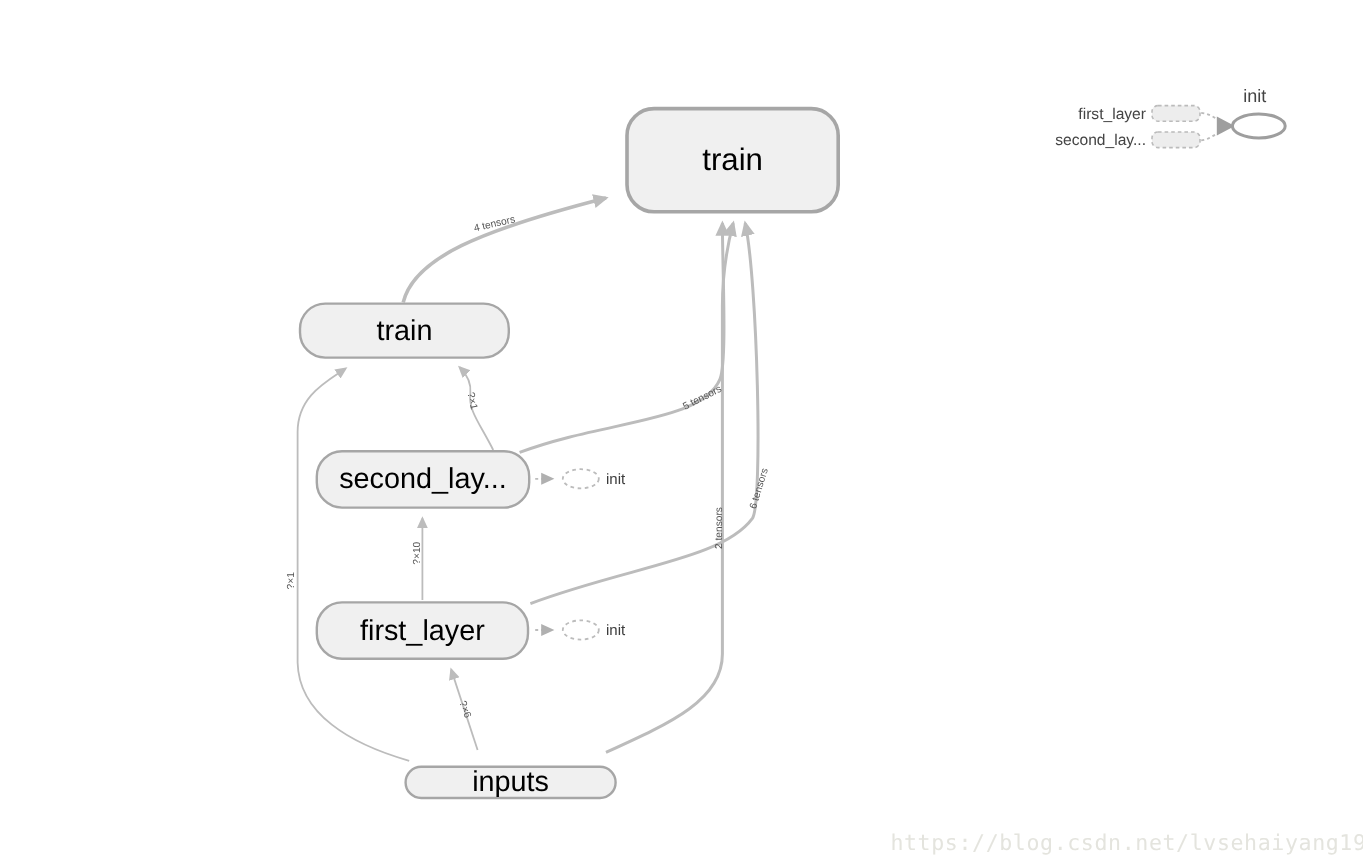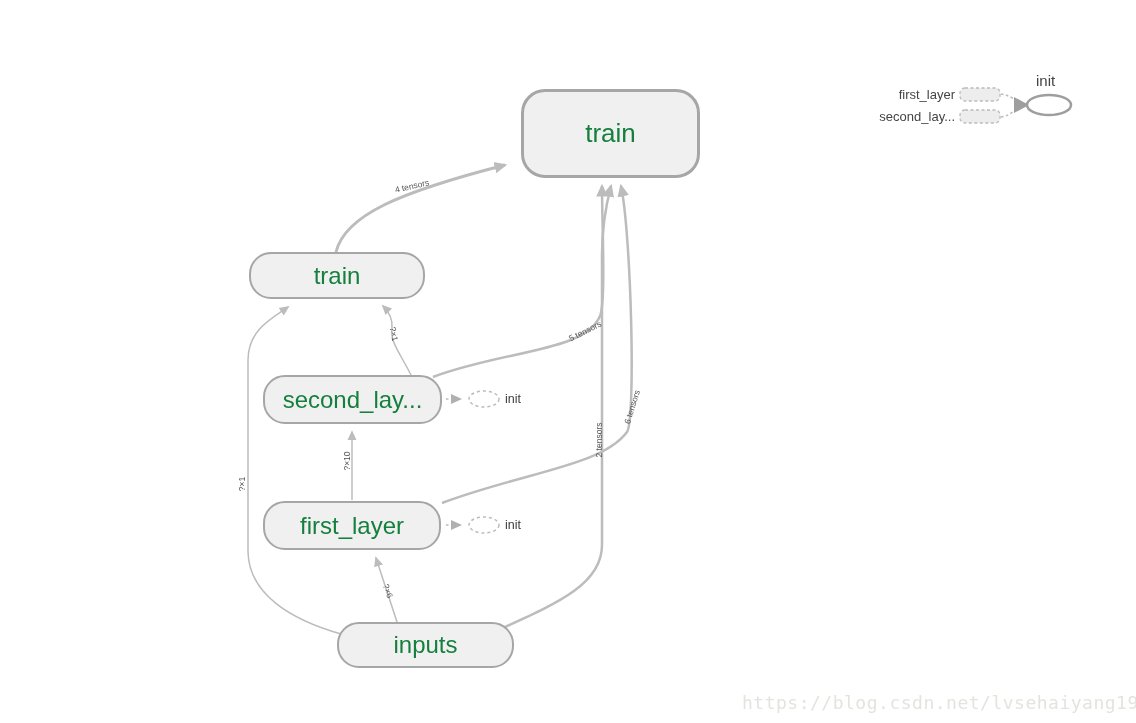--- a/index.html
+++ b/index.html
@@ -18,21 +18,21 @@
     width: 1136px; height: 723px;
   }
   .node {
     position: absolute;
     background: #f0f0f0;
     border: 2.5px solid #a6a6a6;
     border-radius: 22px;
     display: flex;
     align-items: center;
     justify-content: center;
-    color: #15803d;
+    color: #000000;
     font-size: 24px;
     cursor: pointer;
     white-space: nowrap;
   }
   .node.big { border-radius: 24px; border-width: 3px; font-size: 26px; }
   .edge-label {
     position: absolute;
     font-size: 8.5px;
     color: #555555;
     white-space: nowrap;
@@ -105,21 +105,21 @@
     <path d="M 1001 94 C 1009 95 1014 99 1019 103" fill="none" stroke="#bbbbbb" stroke-width="1.5" stroke-dasharray="2.5 2.5"></path>
     <path d="M 1001 117 C 1009 116 1014 111 1019 107" fill="none" stroke="#bbbbbb" stroke-width="1.5" stroke-dasharray="2.5 2.5"></path>
     <polygon points="1014,97 1029,105 1014,113" fill="#9e9e9e"></polygon>
     <ellipse cx="1049" cy="105" rx="22" ry="10" fill="#ffffff" stroke="#9e9e9e" stroke-width="2.5"></ellipse>
   </svg>
 
   <div class="node big" style="left:521px; top:89px; width:179px; height:89px;">train</div>
   <div class="node" style="left:249px; top:252px; width:176px; height:47px;">train</div>
   <div class="node" style="left:263px; top:375px; width:179px; height:49px;">second_lay...</div>
   <div class="node" style="left:263px; top:501px; width:178px; height:49px;">first_layer</div>
-  <div class="node" style="left:337px; top:622px; width:177px; height:46px;">inputs</div>
+  <div class="node" style="left:337px; top:638px; width:177px; height:28px;">inputs</div>
 
   <span class="edge-label" style="left:412px; top:186px; transform:translate(-50%,-50%) rotate(-13deg);">4 tensors</span>
   <span class="edge-label" style="left:585px; top:331px; transform:translate(-50%,-50%) rotate(-27deg);">5 tensors</span>
   <span class="edge-label" style="left:632px; top:407px; transform:translate(-50%,-50%) rotate(-73deg);">6 tensors</span>
   <span class="edge-label" style="left:599px; top:440px; transform:translate(-50%,-50%) rotate(-90deg);">2 tensors</span>
   <span class="edge-label" style="left:242px; top:484px; transform:translate(-50%,-50%) rotate(-90deg);">?×1</span>
   <span class="edge-label" style="left:394px; top:334px; transform:translate(-50%,-50%) rotate(78deg);">?×1</span>
   <span class="edge-label" style="left:347px; top:461px; transform:translate(-50%,-50%) rotate(-90deg);">?×10</span>
   <span class="edge-label" style="left:388px; top:591px; transform:translate(-50%,-50%) rotate(70deg);">?×6</span>
 

